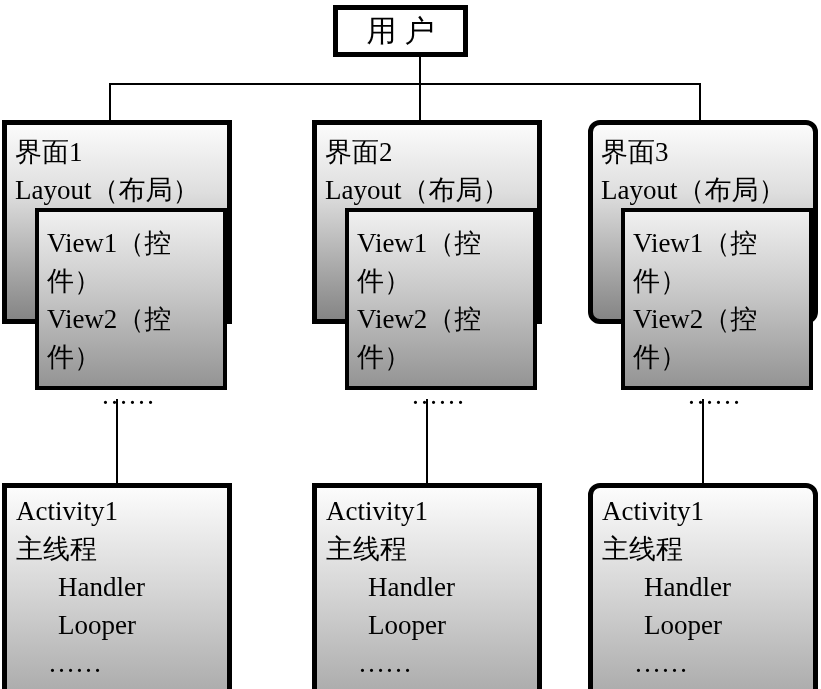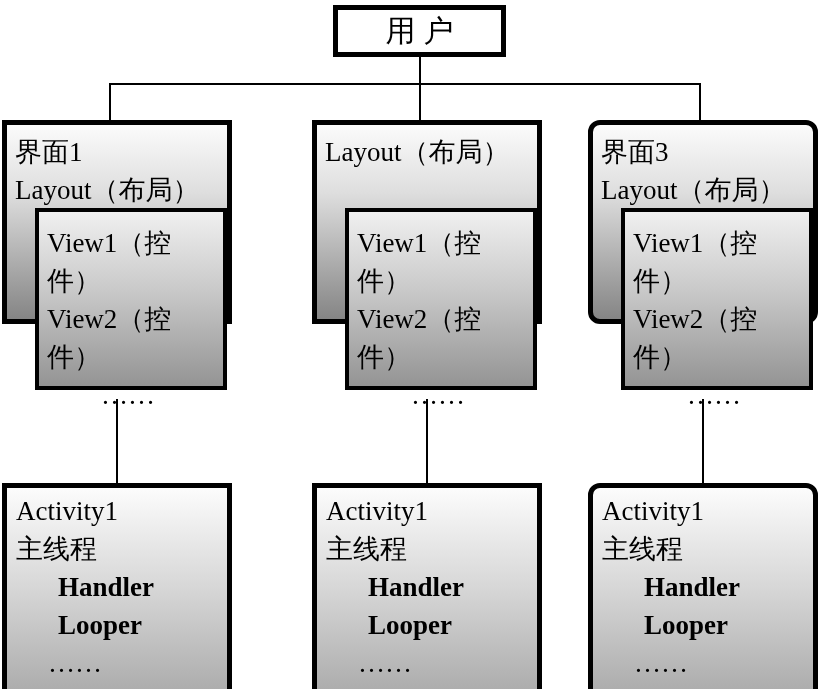--- a/index.html
+++ b/index.html
@@ -20,21 +20,21 @@
     position: absolute;
     box-sizing: border-box;
     border: 5px solid #000000;
   }
   .line {
     position: absolute;
     background: #000000;
   }
   
   #user-box {
-    left: 333px; top: 5px; width: 173px; height: 52px;
+    left: 333px; top: 5px; width: 135px; height: 52px;
     background: #ffffff;
     text-align: center;
     font-size: 30px;
     line-height: 42px;
     letter-spacing: 8px;
     text-indent: 8px;
   }
   
   #stem  { left: 419px; top: 55px;  width: 2px;  height: 66px; }
   #hline { left: 109px; top: 83px;  width: 592px; height: 2px; }
@@ -70,21 +70,21 @@
   .view-dots { text-align: center; padding-right: 6px; }
   
   .activity-panel {
     top: 483px; width: 230px; height: 236px;
     background: linear-gradient(180deg, #fcfcfc 0%, #d6d6d6 45%, #a3a3a3 100%);
     font-size: 27px;
     line-height: 38px;
     padding: 4px 0 0 9px;
     overflow: hidden;
   }
-  .indent { padding-left: 42px; font-weight: bold; }
+  .indent { padding-left: 42px; }
   .dots-indent { padding-left: 32px; }
 </style>
 </head>
 <body>
 
 <div id="canvas">
 
   <div id="user-box" class="box">
     <span>用户</span>
   </div>
@@ -106,20 +106,21 @@
   <div id="vconn-1" class="line vconn"></div>
   <div class="box activity-panel c1">
     <div>Activity1</div>
     <div>主线程</div>
     <div class="indent">Handler</div>
     <div class="indent">Looper</div>
     <div class="dots-indent">……</div>
   </div>
 
   <div class="box screen-panel c2">
+    <div>界面2</div>
     <div>Layout（布局）</div>
     <div class="view-box">
       <div class="view-line">View1（控件）</div>
       <div class="view-line">View2（控件）</div>
       <div class="view-dots">……</div>
     </div>
   </div>
   <div id="vconn-2" class="line vconn"></div>
   <div class="box activity-panel c2">
     <div>Activity1</div>

